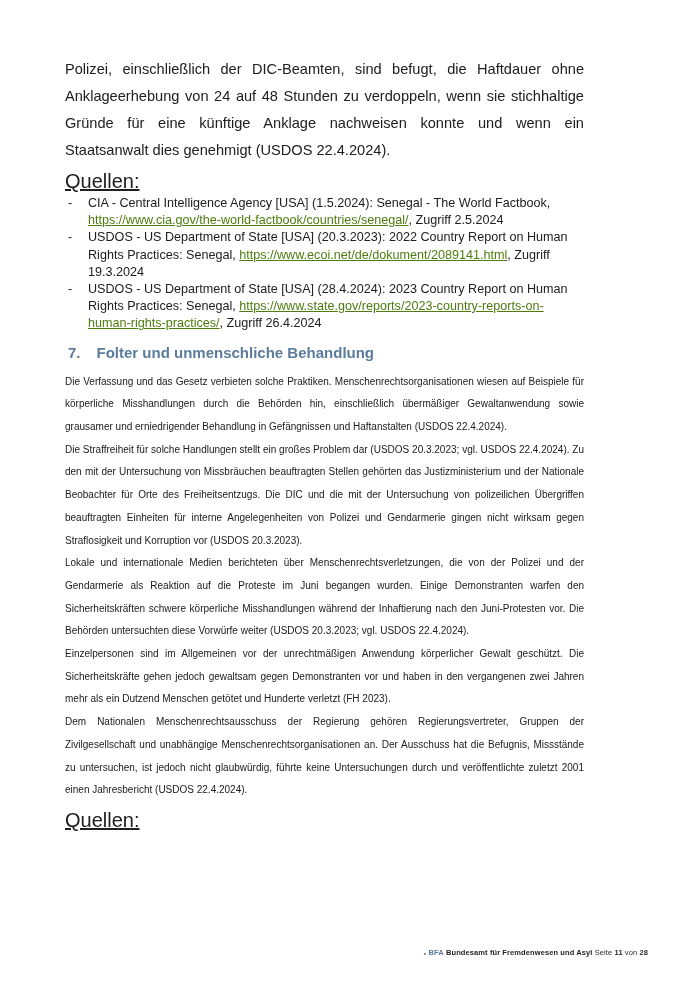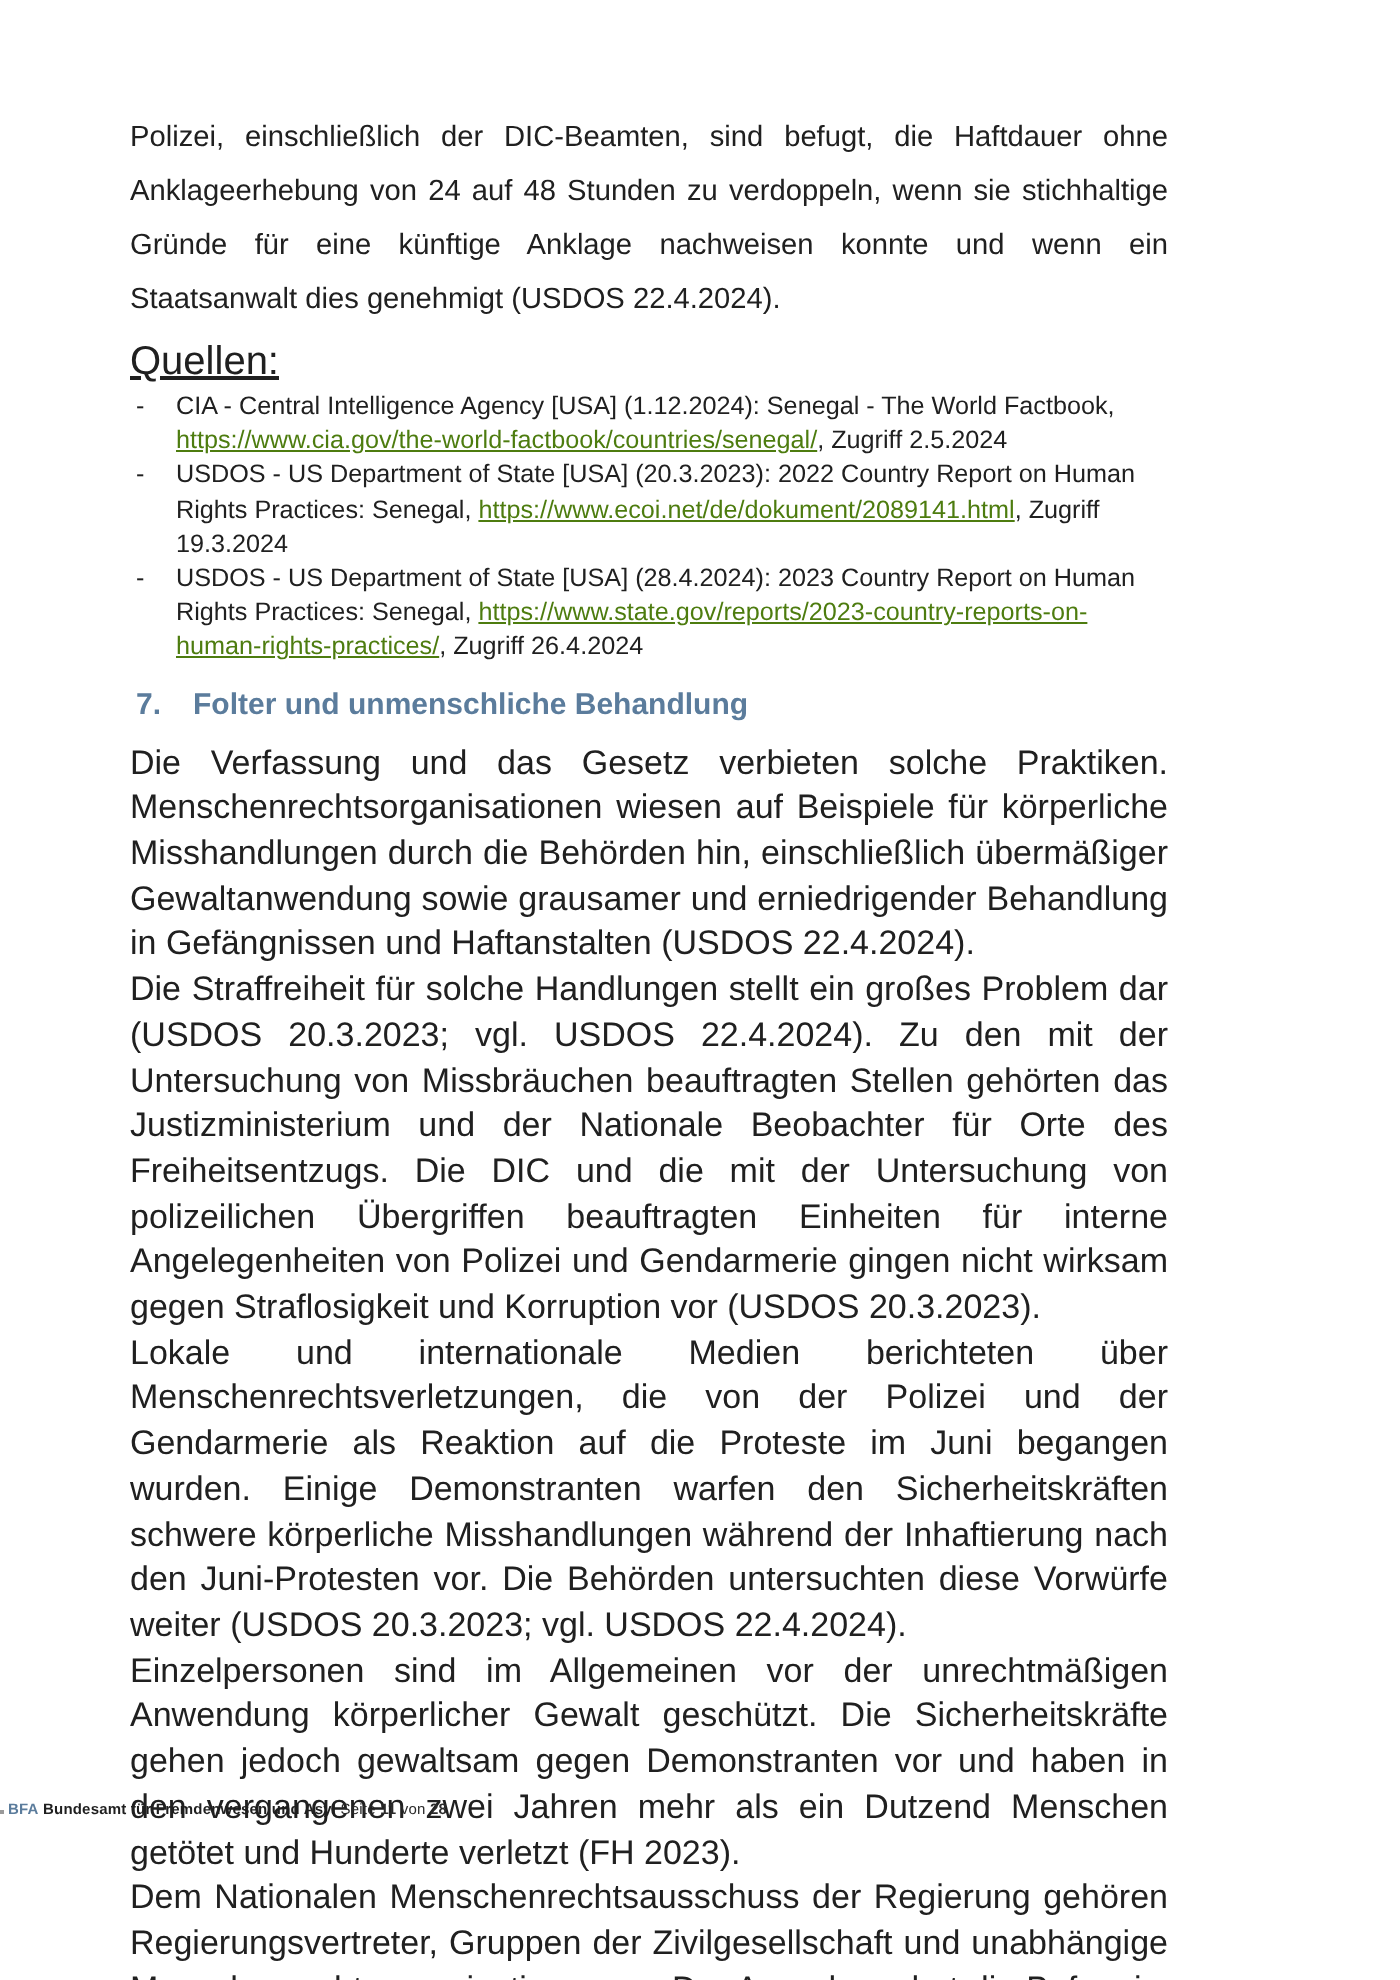--- a/index.html
+++ b/index.html
@@ -52,33 +52,33 @@
   h2.section {
     color: #5b7c9c;
     font-size: 15px;
     font-weight: bold;
     margin: 10px 0 0 0;
     padding-left: 3px;
     line-height: 19px;
   }
   h2.section .sec-title { margin-left: 16px; }
   p.body {
-    font-size: 17px;
+    font-size: 10px;
     line-height: 22.7px;
     text-align: justify;
     margin: 0;
   }
   p.body.first { margin-top: 9px; }
   .quellen.bottom { margin-top: 9px; }
   .footer {
     position: absolute;
-    top: 900px;
+    top: 948px;
     left: 0;
     right: 0;
-    text-align: left;
+    text-align: right;
     font-size: 7.5px;
     line-height: 10px;
     color: #2a2a2a;
     letter-spacing: 0.1px;
   }
   .footer .logo-dot {
     display: inline-block;
     width: 2px;
     height: 2px;
     background: #9a9a9a;
@@ -96,21 +96,21 @@
 <body>
 
 <div class="page">
   <div class="content">
 
     <p class="intro">Polizei, einschließlich der DIC-Beamten, sind befugt, die Haftdauer ohne Anklageerhebung von 24 auf 48 Stunden zu verdoppeln, wenn sie stichhaltige Gründe für eine künftige Anklage nachweisen konnte und wenn ein Staatsanwalt dies genehmigt (USDOS 22.4.2024).</p>
 
     <p class="quellen">Quellen:</p>
 
     <ul class="sources">
-      <li class="source"><span class="marker">-</span><span>CIA - Central Intelligence Agency [USA] (1.12.2024): Senegal - The World Factbook, </span><a class="doc-link">https://www.cia.gov/the-world-factbook/countries/senegal/</a><span>, Zugriff 2.5.2024</span></li>
+      <li class="source"><span class="marker">-</span><span>CIA - Central Intelligence Agency [USA] (1.5.2024): Senegal - The World Factbook, </span><a class="doc-link">https://www.cia.gov/the-world-factbook/countries/senegal/</a><span>, Zugriff 2.5.2024</span></li>
       <li class="source"><span class="marker">-</span><span>USDOS - US Department of State [USA] (20.3.2023): 2022 Country Report on Human Rights Practices: Senegal, </span><a class="doc-link">https://www.ecoi.net/de/dokument/2089141.html</a><span>, Zugriff 19.3.2024</span></li>
       <li class="source"><span class="marker">-</span><span>USDOS - US Department of State [USA] (28.4.2024): 2023 Country Report on Human Rights Practices: Senegal, </span><a class="doc-link">https://www.state.gov/reports/2023-country-reports-on-human-rights-practices/</a><span>, Zugriff 26.4.2024</span></li>
     </ul>
 
     <h2 class="section"><span class="sec-num">7.</span><span class="sec-title">Folter und unmenschliche Behandlung</span></h2>
 
     <p class="body first">Die Verfassung und das Gesetz verbieten solche Praktiken. Menschenrechtsorganisationen wiesen auf Beispiele für körperliche Misshandlungen durch die Behörden hin, einschließlich übermäßiger Gewaltanwendung sowie grausamer und erniedrigender Behandlung in Gefängnissen und Haftanstalten (USDOS 22.4.2024).</p>
     <p class="body">Die Straffreiheit für solche Handlungen stellt ein großes Problem dar (USDOS 20.3.2023; vgl. USDOS 22.4.2024). Zu den mit der Untersuchung von Missbräuchen beauftragten Stellen gehörten das Justizministerium und der Nationale Beobachter für Orte des Freiheitsentzugs. Die DIC und die mit der Untersuchung von polizeilichen Übergriffen beauftragten Einheiten für interne Angelegenheiten von Polizei und Gendarmerie gingen nicht wirksam gegen Straflosigkeit und Korruption vor (USDOS 20.3.2023).</p>
     <p class="body">Lokale und internationale Medien berichteten über Menschenrechtsverletzungen, die von der Polizei und der Gendarmerie als Reaktion auf die Proteste im Juni begangen wurden. Einige Demonstranten warfen den Sicherheitskräften schwere körperliche Misshandlungen während der Inhaftierung nach den Juni-Protesten vor. Die Behörden untersuchten diese Vorwürfe weiter (USDOS 20.3.2023; vgl. USDOS 22.4.2024).</p>
     <p class="body">Einzelpersonen sind im Allgemeinen vor der unrechtmäßigen Anwendung körperlicher Gewalt geschützt. Die Sicherheitskräfte gehen jedoch gewaltsam gegen Demonstranten vor und haben in den vergangenen zwei Jahren mehr als ein Dutzend Menschen getötet und Hunderte verletzt (FH 2023).</p>

